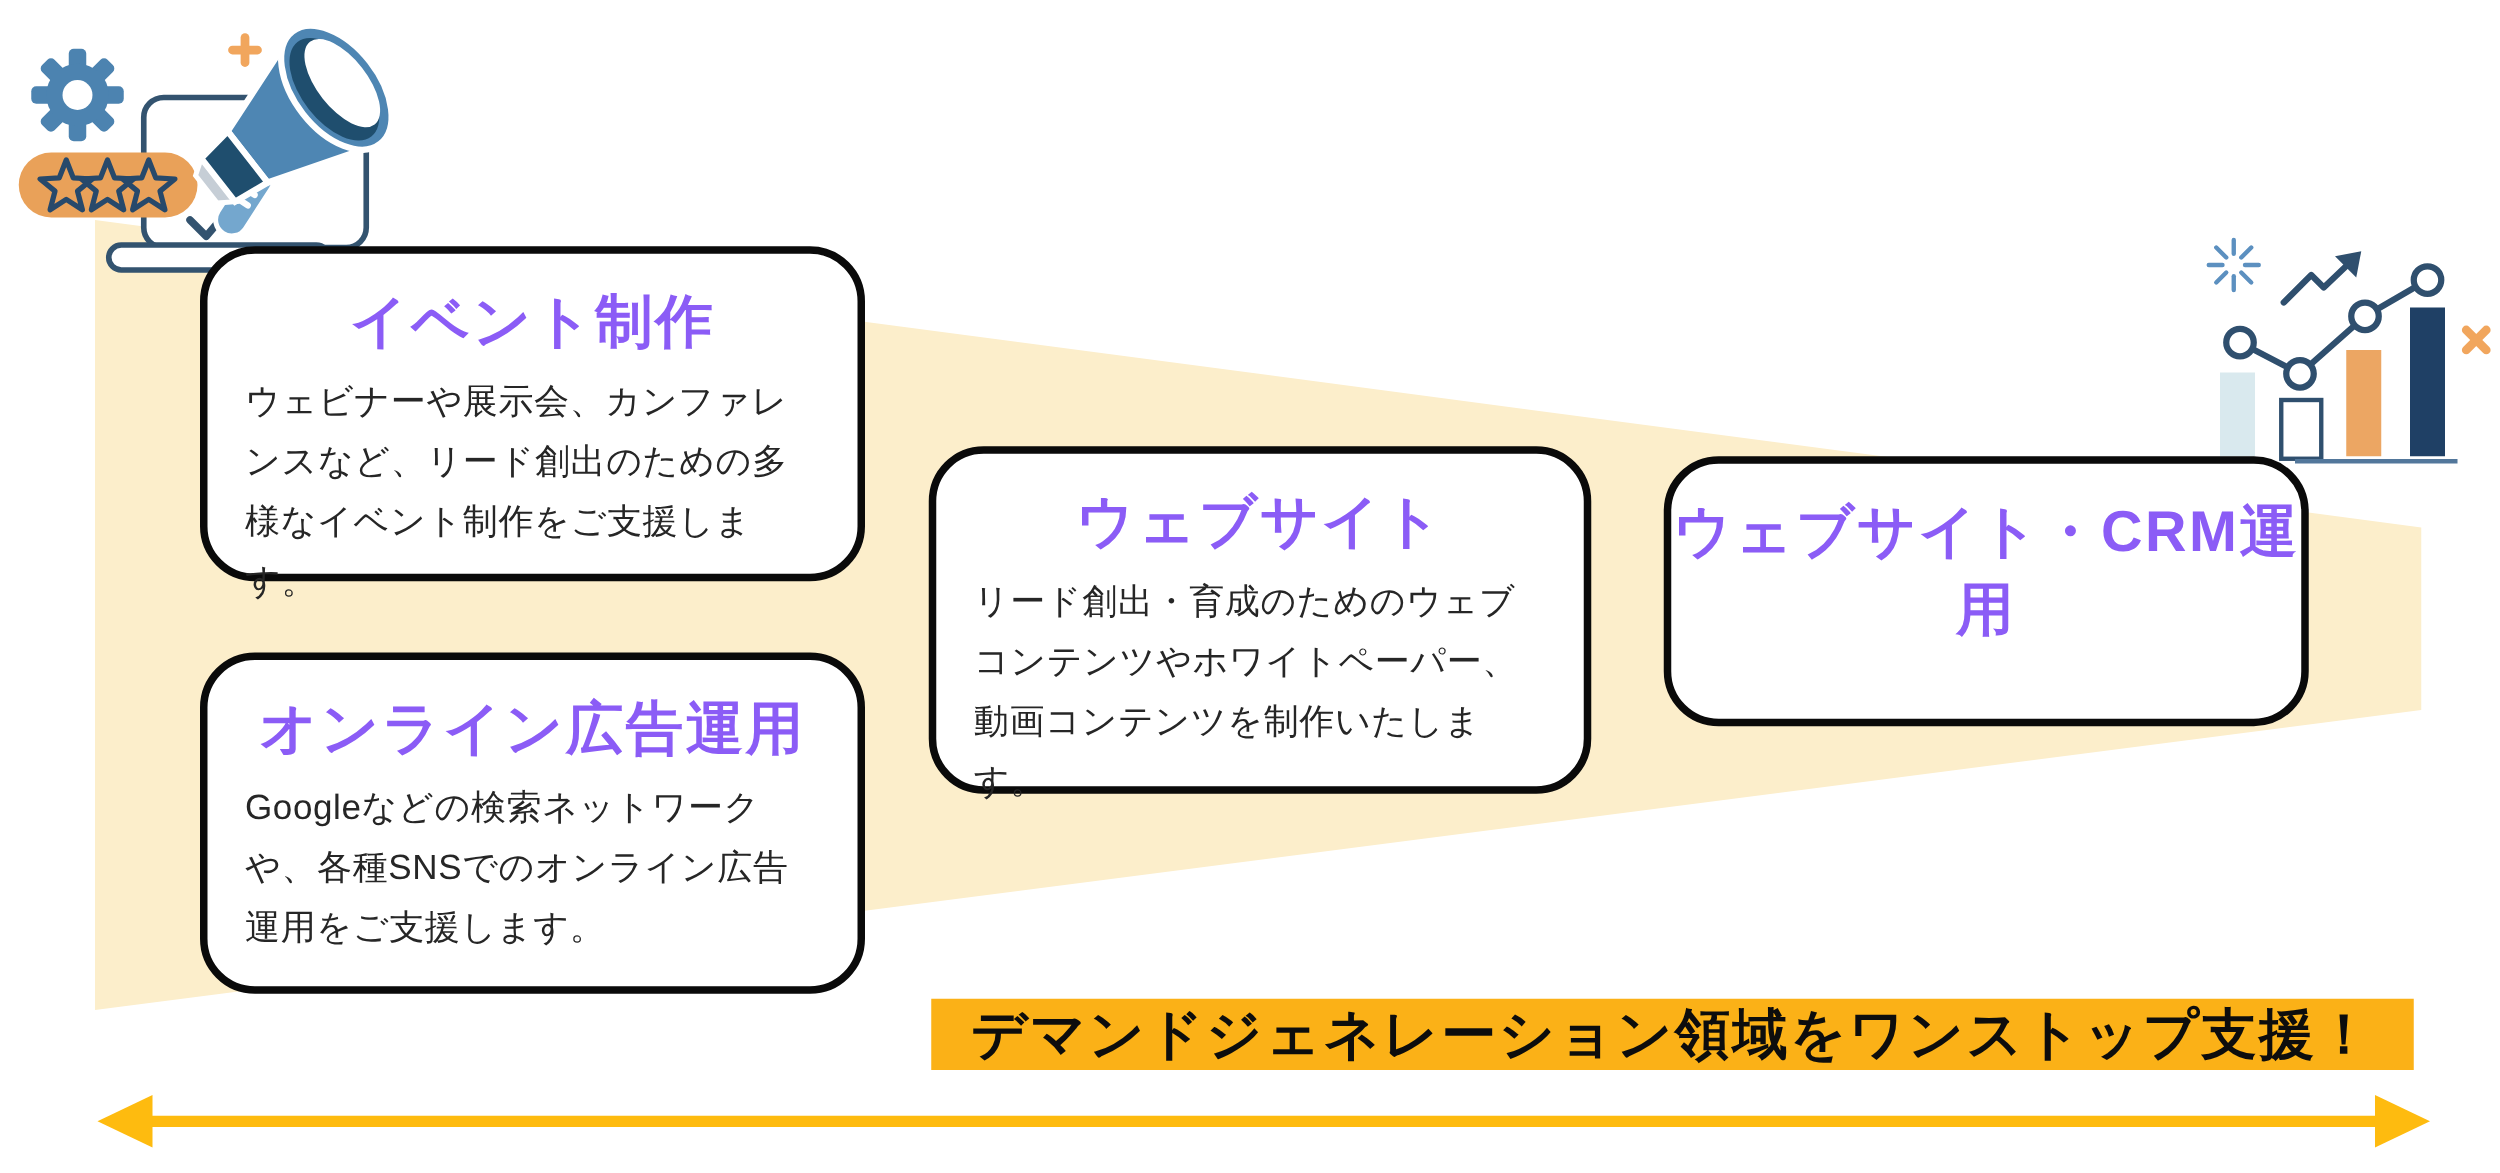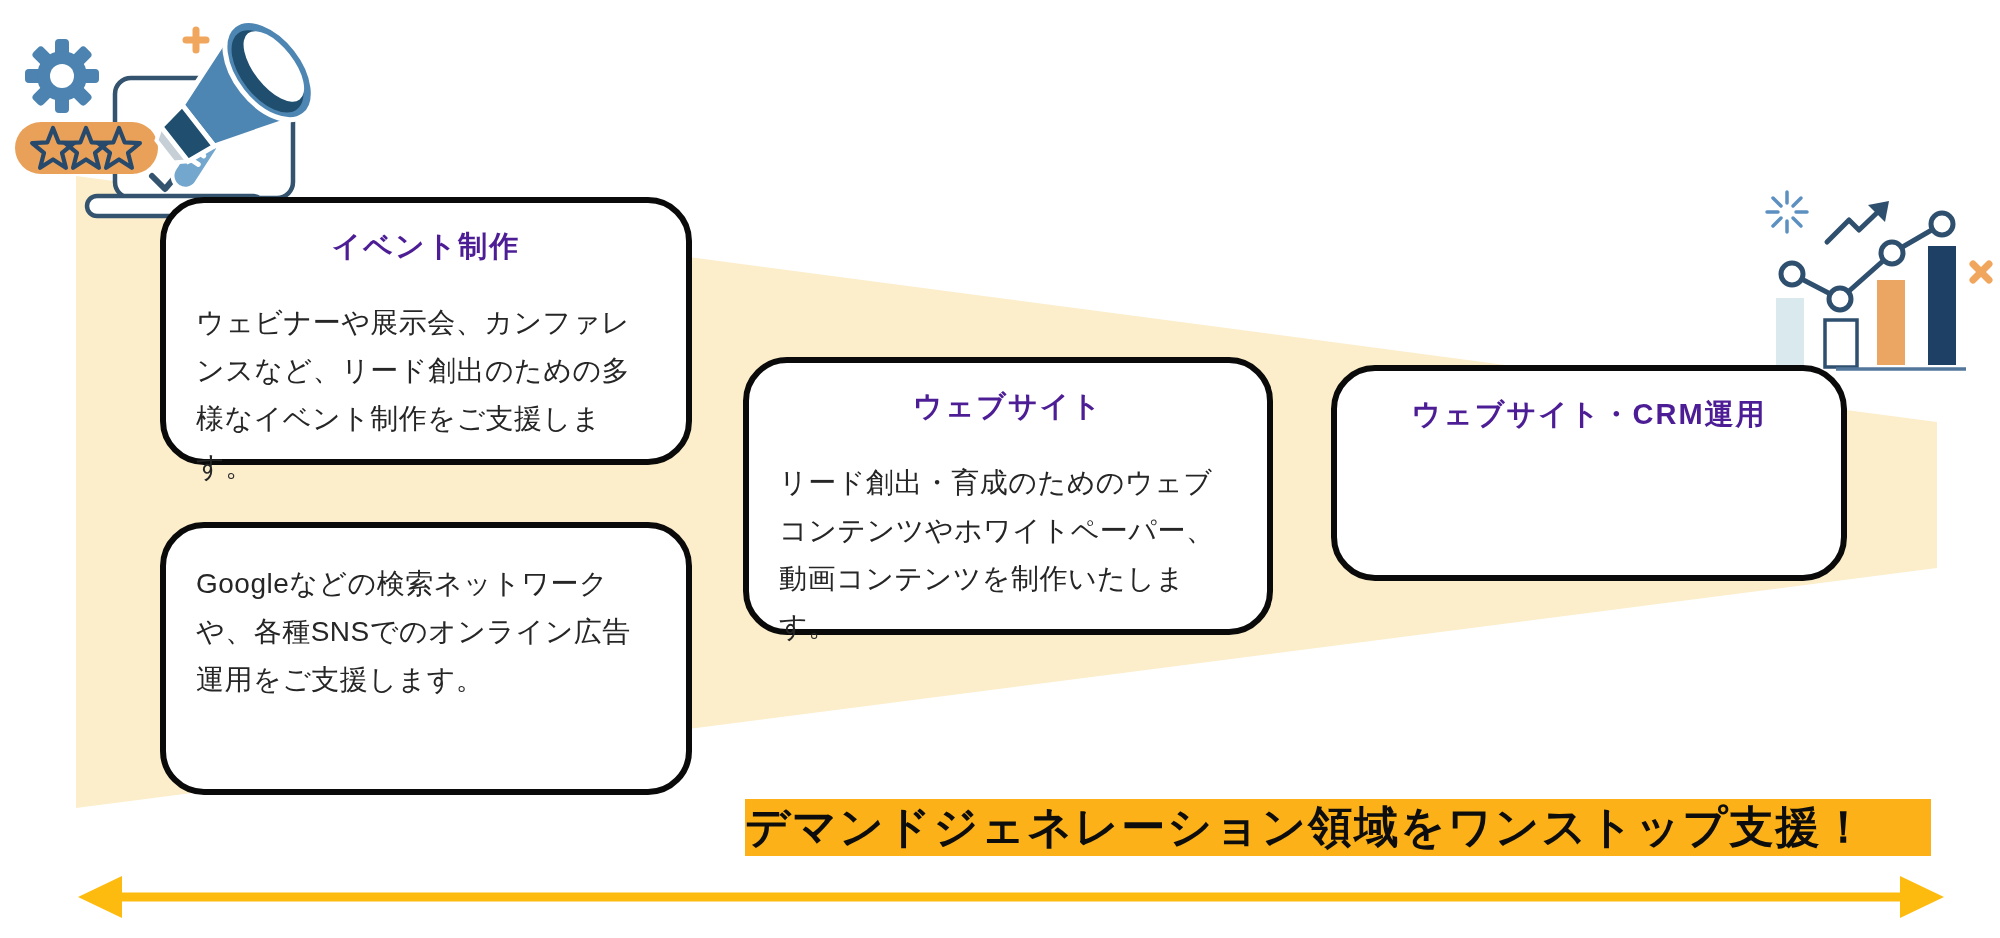--- a/index.html
+++ b/index.html
@@ -20,38 +20,38 @@
     border-radius:44px;
     box-sizing:border-box;
   }
   .card-1{left:160px;top:197px;width:532px;height:268px;}
   .card-2{left:160px;top:522px;width:532px;height:273px;}
   .card-3{left:743px;top:357px;width:530px;height:278px;}
   .card-4{left:1331px;top:365px;width:516px;height:216px;}
   .card-title{
     margin-top:24px;
     text-align:center;
-    font-size:29px;
+    font-size:46px;
     font-weight:800;
     letter-spacing:2px;
-    color:#4c1d95;
+    color:#8b5cf6;
   }
   .card-body{
-    margin:32px 30px 0 30px;
+    margin:8px 30px 0 30px;
     font-size:28px;
     line-height:1.72;
     letter-spacing:0.5px;
     color:#262626;
   }
   .banner{
     position:absolute;
     left:745px;top:799px;
     width:1186px;height:57px;
     background:#fbb117;
-    display:flex;align-items:center;
+    display:flex;align-items:center;justify-content:center;
   }
   .banner-label{
     font-size:44px;
     font-weight:900;
     letter-spacing:2px;
     color:#0d0d0d;
     white-space:nowrap;
   }
   .range-arrow{position:absolute;left:0;top:860px;}
 </style>
@@ -162,20 +162,21 @@
       <line x1="249" y1="114" x2="233" y2="130"></line>
     </g>
   </svg>
 
   <div class="card card-1">
     <div class="card-title">イベント制作</div>
     <div class="card-body">ウェビナーや展示会、カンファレンスなど、リード創出のための多様なイベント制作をご支援します。</div>
   </div>
 
   <div class="card card-2">
+    <div class="card-title">オンライン広告運用</div>
     <div class="card-body">Googleなどの検索ネットワークや、各種SNSでのオンライン広告運用をご支援します。</div>
   </div>
 
   <div class="card card-3">
     <div class="card-title">ウェブサイト</div>
     <div class="card-body">リード創出・育成のためのウェブコンテンツやホワイトペーパー、動画コンテンツを制作いたします。</div>
   </div>
 
   <div class="card card-4">
     <div class="card-title">ウェブサイト・CRM運用</div>

